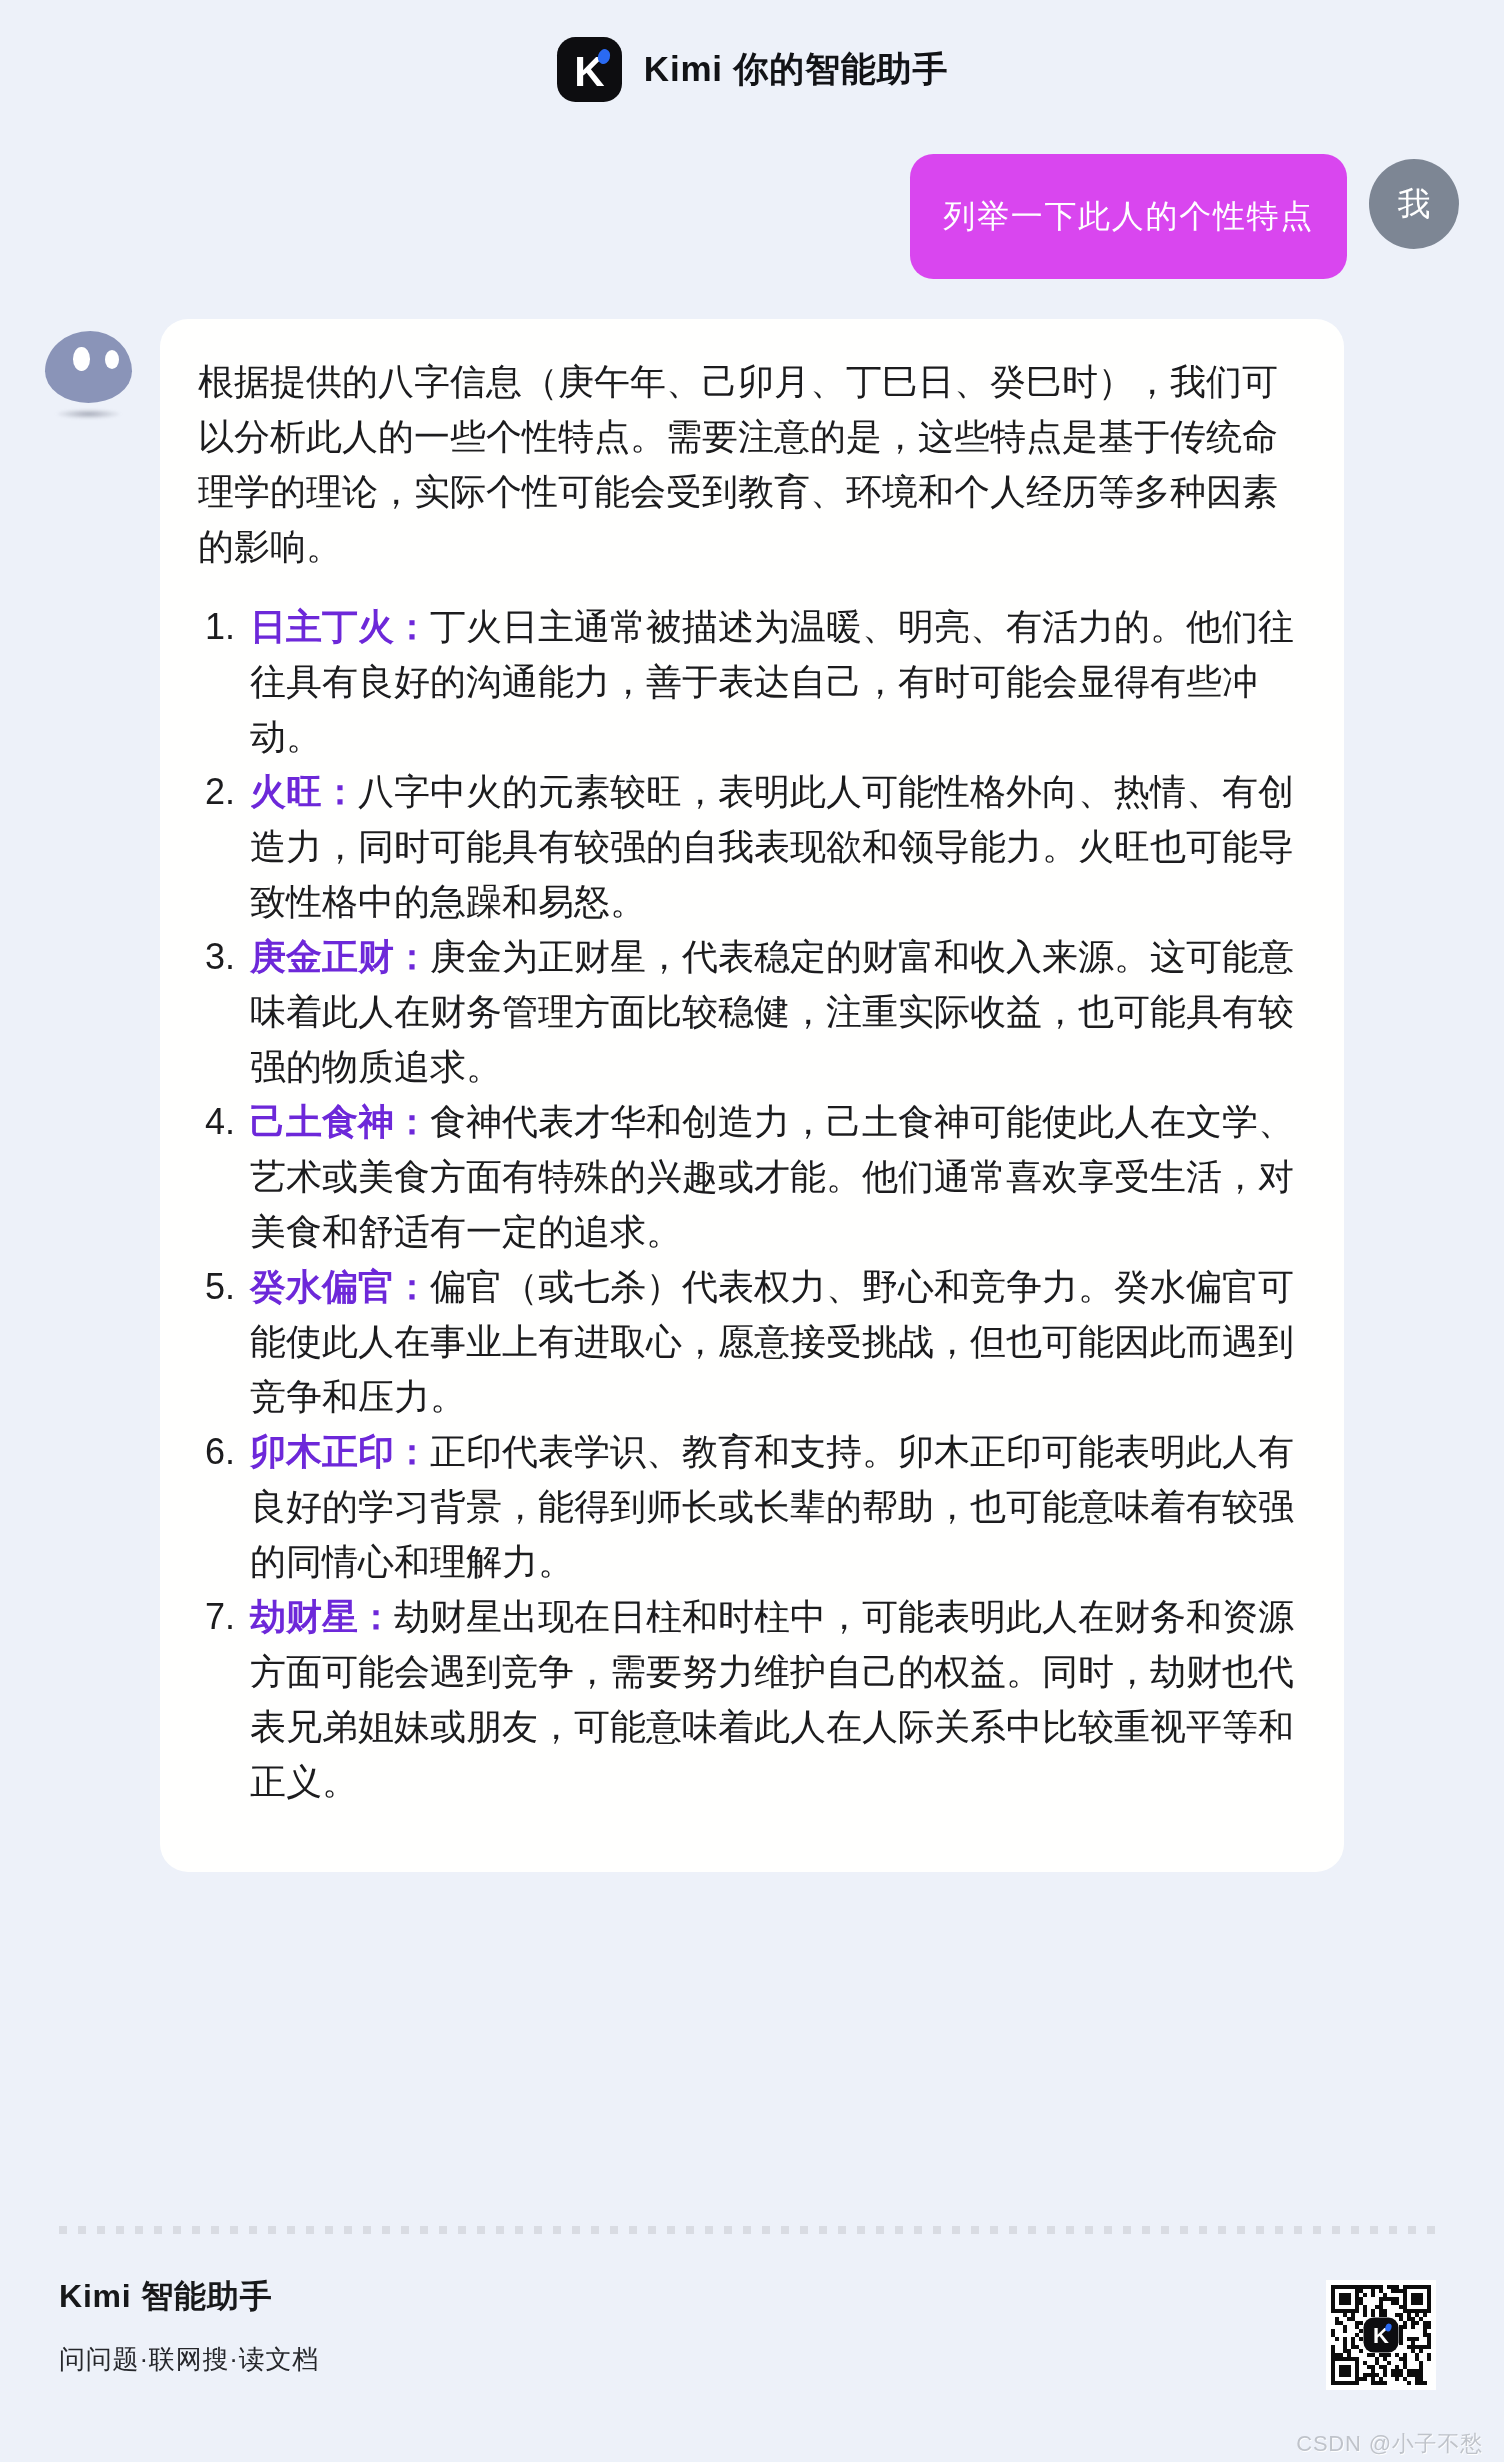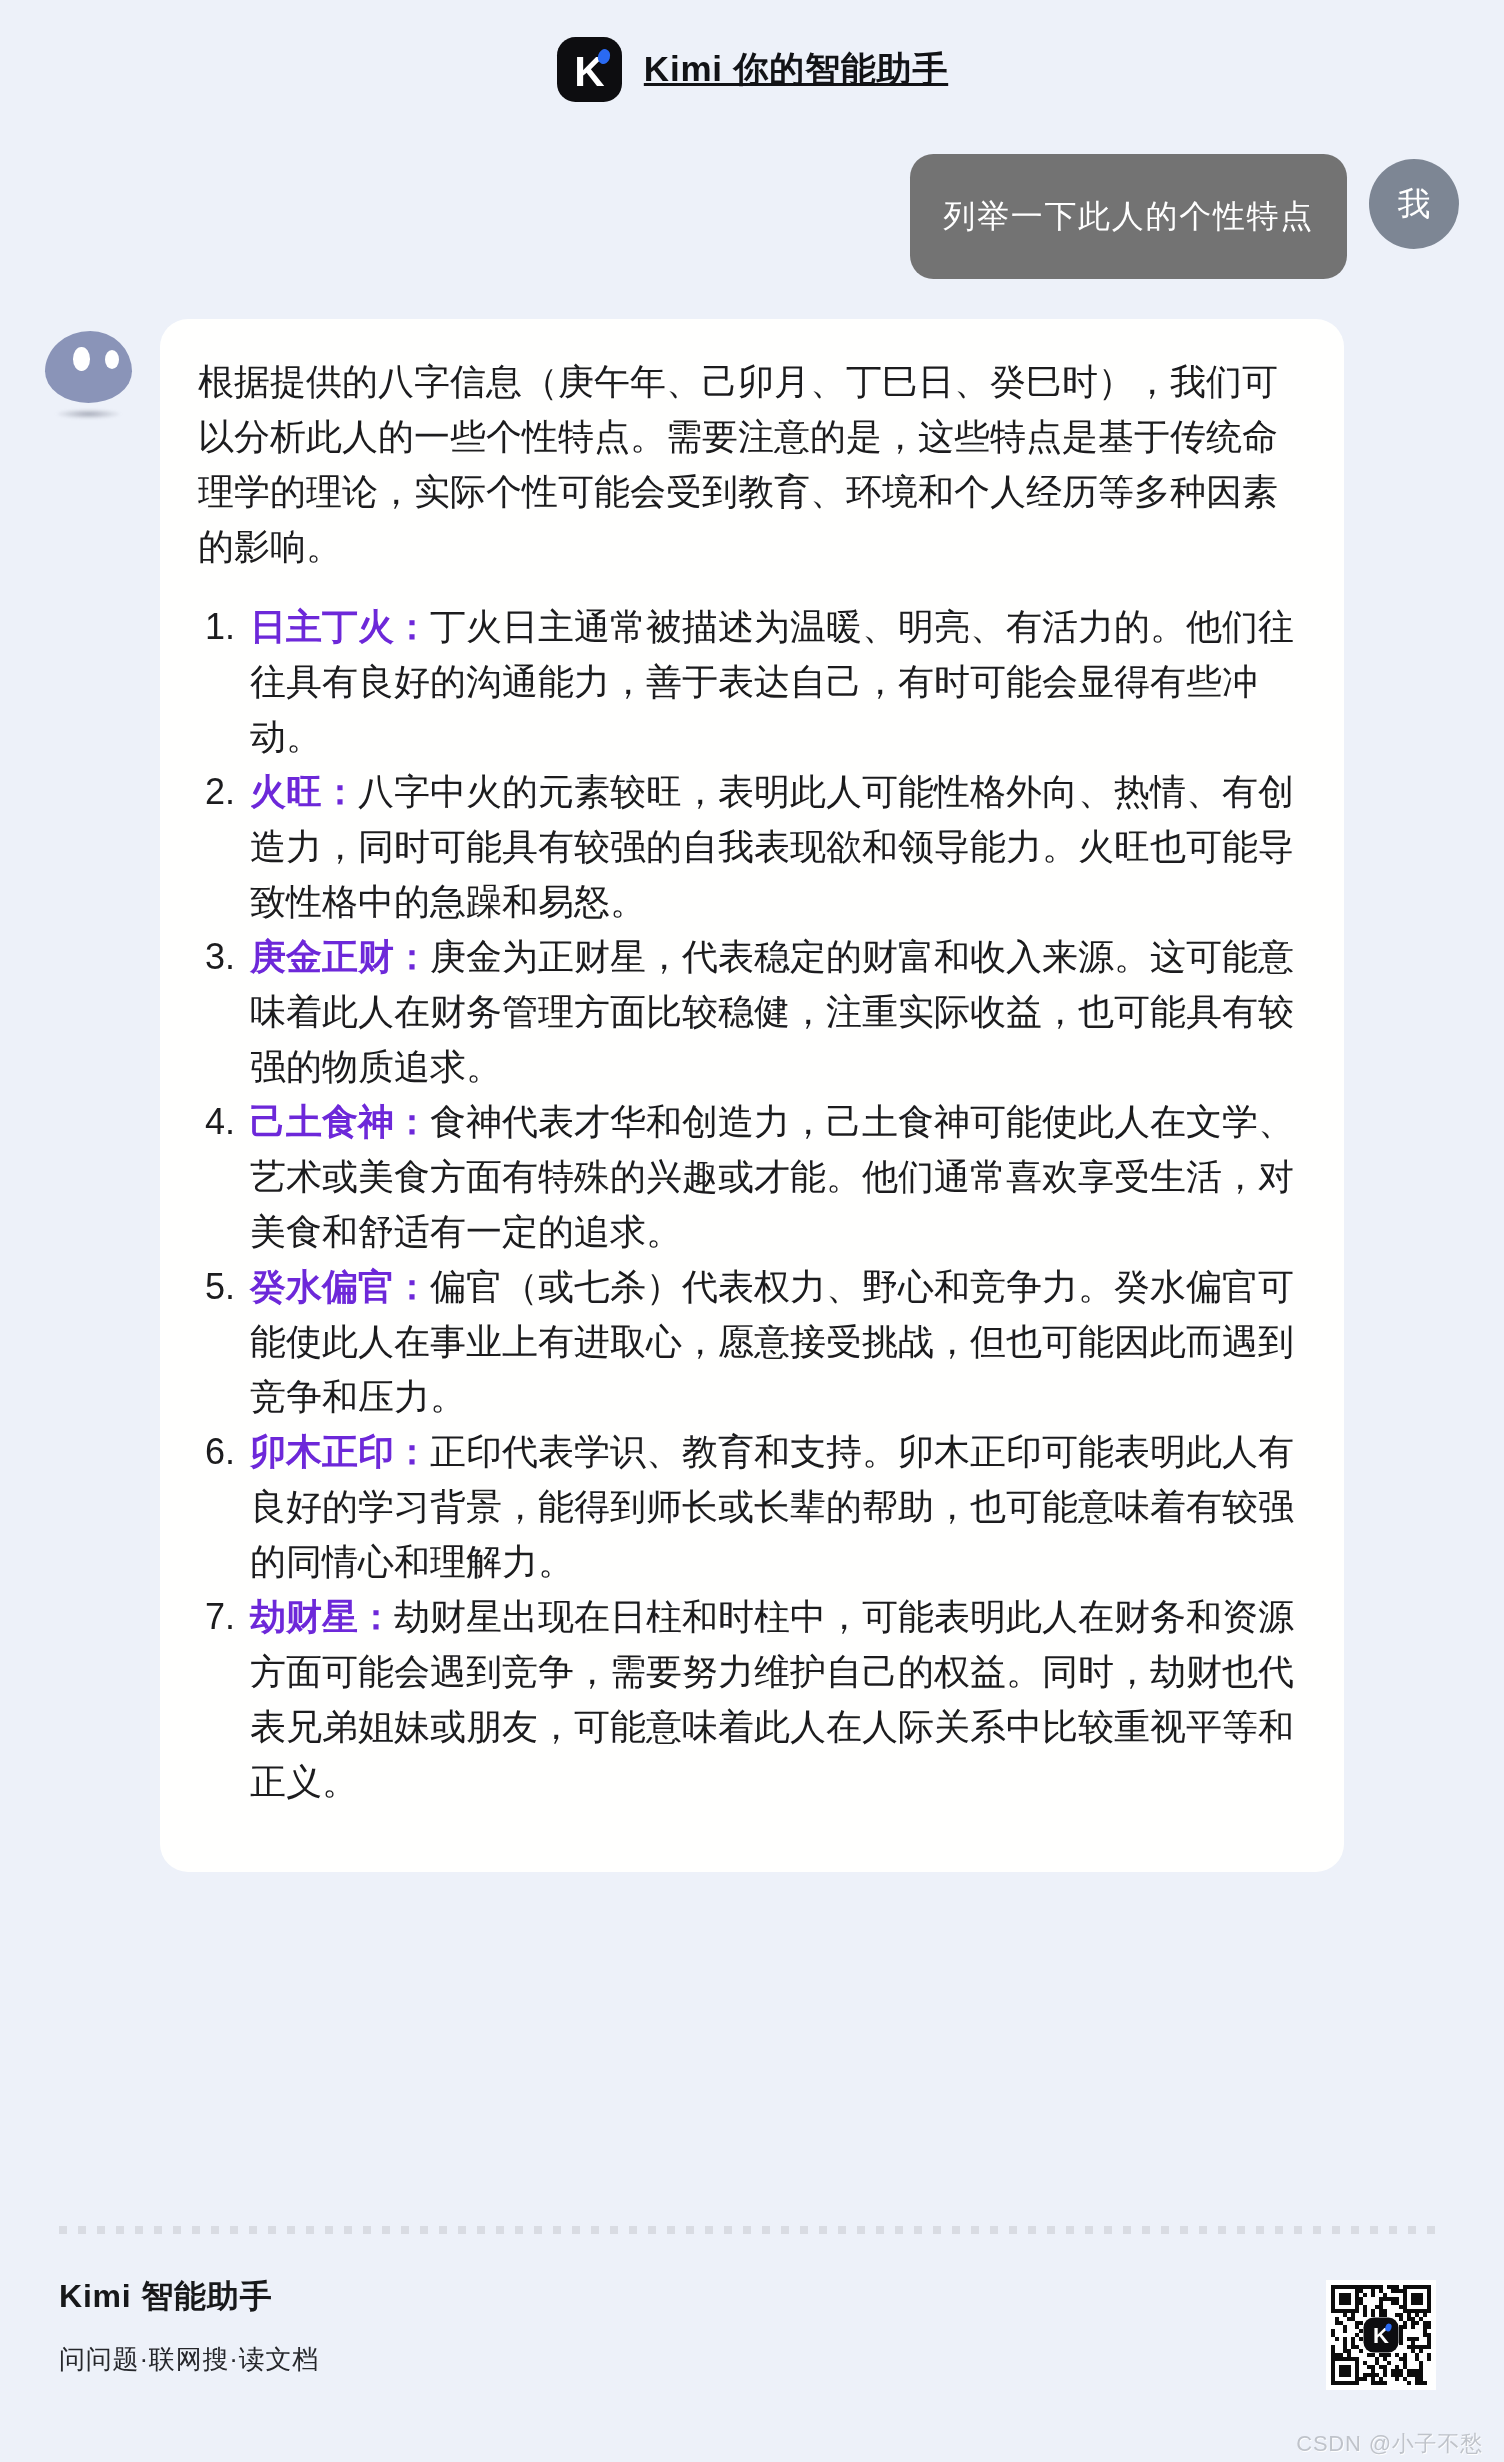--- a/index.html
+++ b/index.html
@@ -8,25 +8,25 @@
   .page { position:relative; width:1505px; height:2462px; background:#edf1f9; overflow:hidden; }
 
   
   .header { padding-top:37px; display:flex; justify-content:center; align-items:center; gap:22px; }
   .kimi-logo { position:relative; background:#0d0d10; display:flex; align-items:center; justify-content:center; }
   .kimi-logo .k { color:#ffffff; font-weight:bold; line-height:1; }
   .kimi-logo .dot { position:absolute; background:#2a6af2; border-radius:50%; transform:rotate(18deg); }
   .logo-lg { width:65px; height:65px; border-radius:18.4px; }
   .logo-lg .k { font-size:42px; padding-top:5px; }
   .logo-lg .dot { width:11.7px; height:15px; top:11.7px; right:12.5px; }
-  .header-title { font-size:35px; font-weight:600; color:#121316; letter-spacing:0.8px;text-decoration:underline; }
+  .header-title { font-size:35px; font-weight:600; color:#121316; letter-spacing:0.8px; }
 
   
   .user-row { margin-top:52px; display:flex; justify-content:flex-end; align-items:flex-start; padding-right:46px; gap:22px; }
-  .user-bubble { background:#737373; color:#ffffff; font-size:32px; border-radius:23.4px;
+  .user-bubble { background:#d946ef; color:#ffffff; font-size:32px; border-radius:23.4px;
                  height:125px; display:flex; align-items:center; padding:0 33px; letter-spacing:1.7px; }
   .user-avatar { width:90px; height:90px; border-radius:50%; background:#7d8694; color:#fff;
                  font-size:33px; display:flex; align-items:center; justify-content:center; margin-top:5px; }
 
   
   .ai-row { margin-top:40px; display:flex; align-items:flex-start; padding-left:45px; gap:28px; }
   .ai-avatar-wrap { width:87px; flex:none; margin-top:11.7px; }
   .ai-avatar { position:relative; width:87px; height:72px; background:#8a94b8;
                border-radius:52% 48% 50% 50% / 56% 56% 44% 44%; }
   .ai-avatar .eye-l { position:absolute; left:28px; top:16.7px; width:16.7px; height:23.4px; background:#fff; border-radius:50%; }

